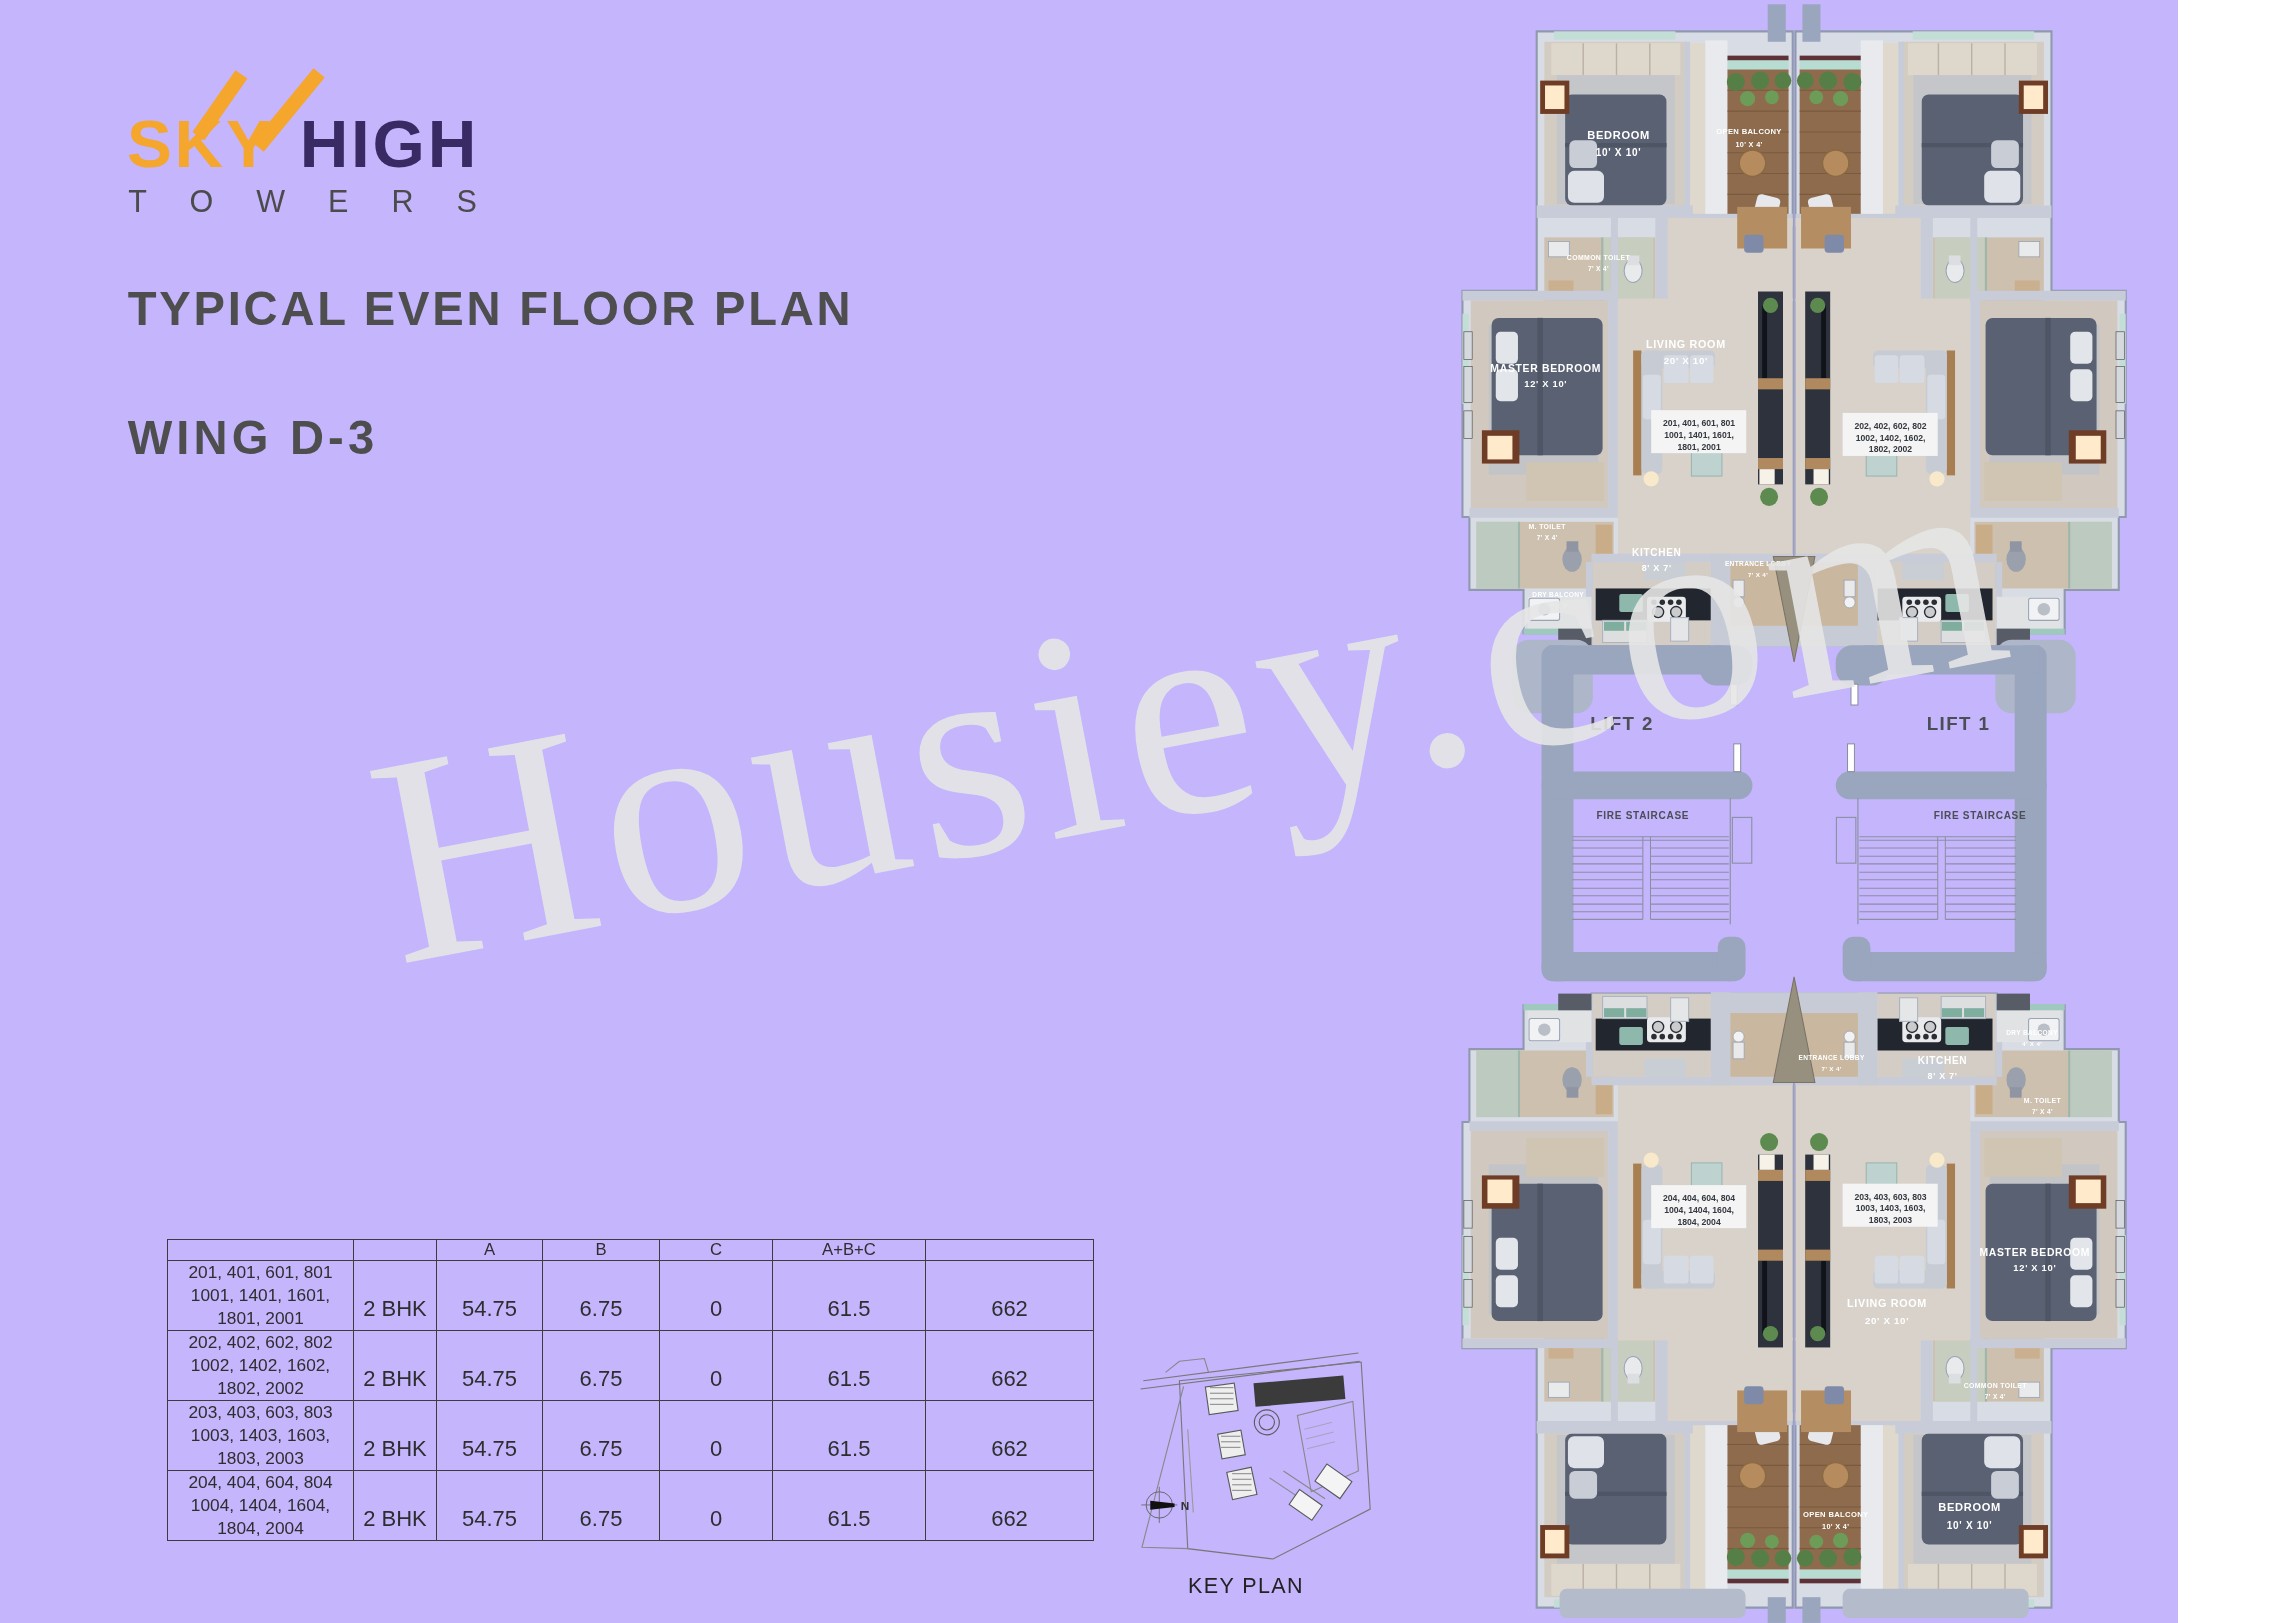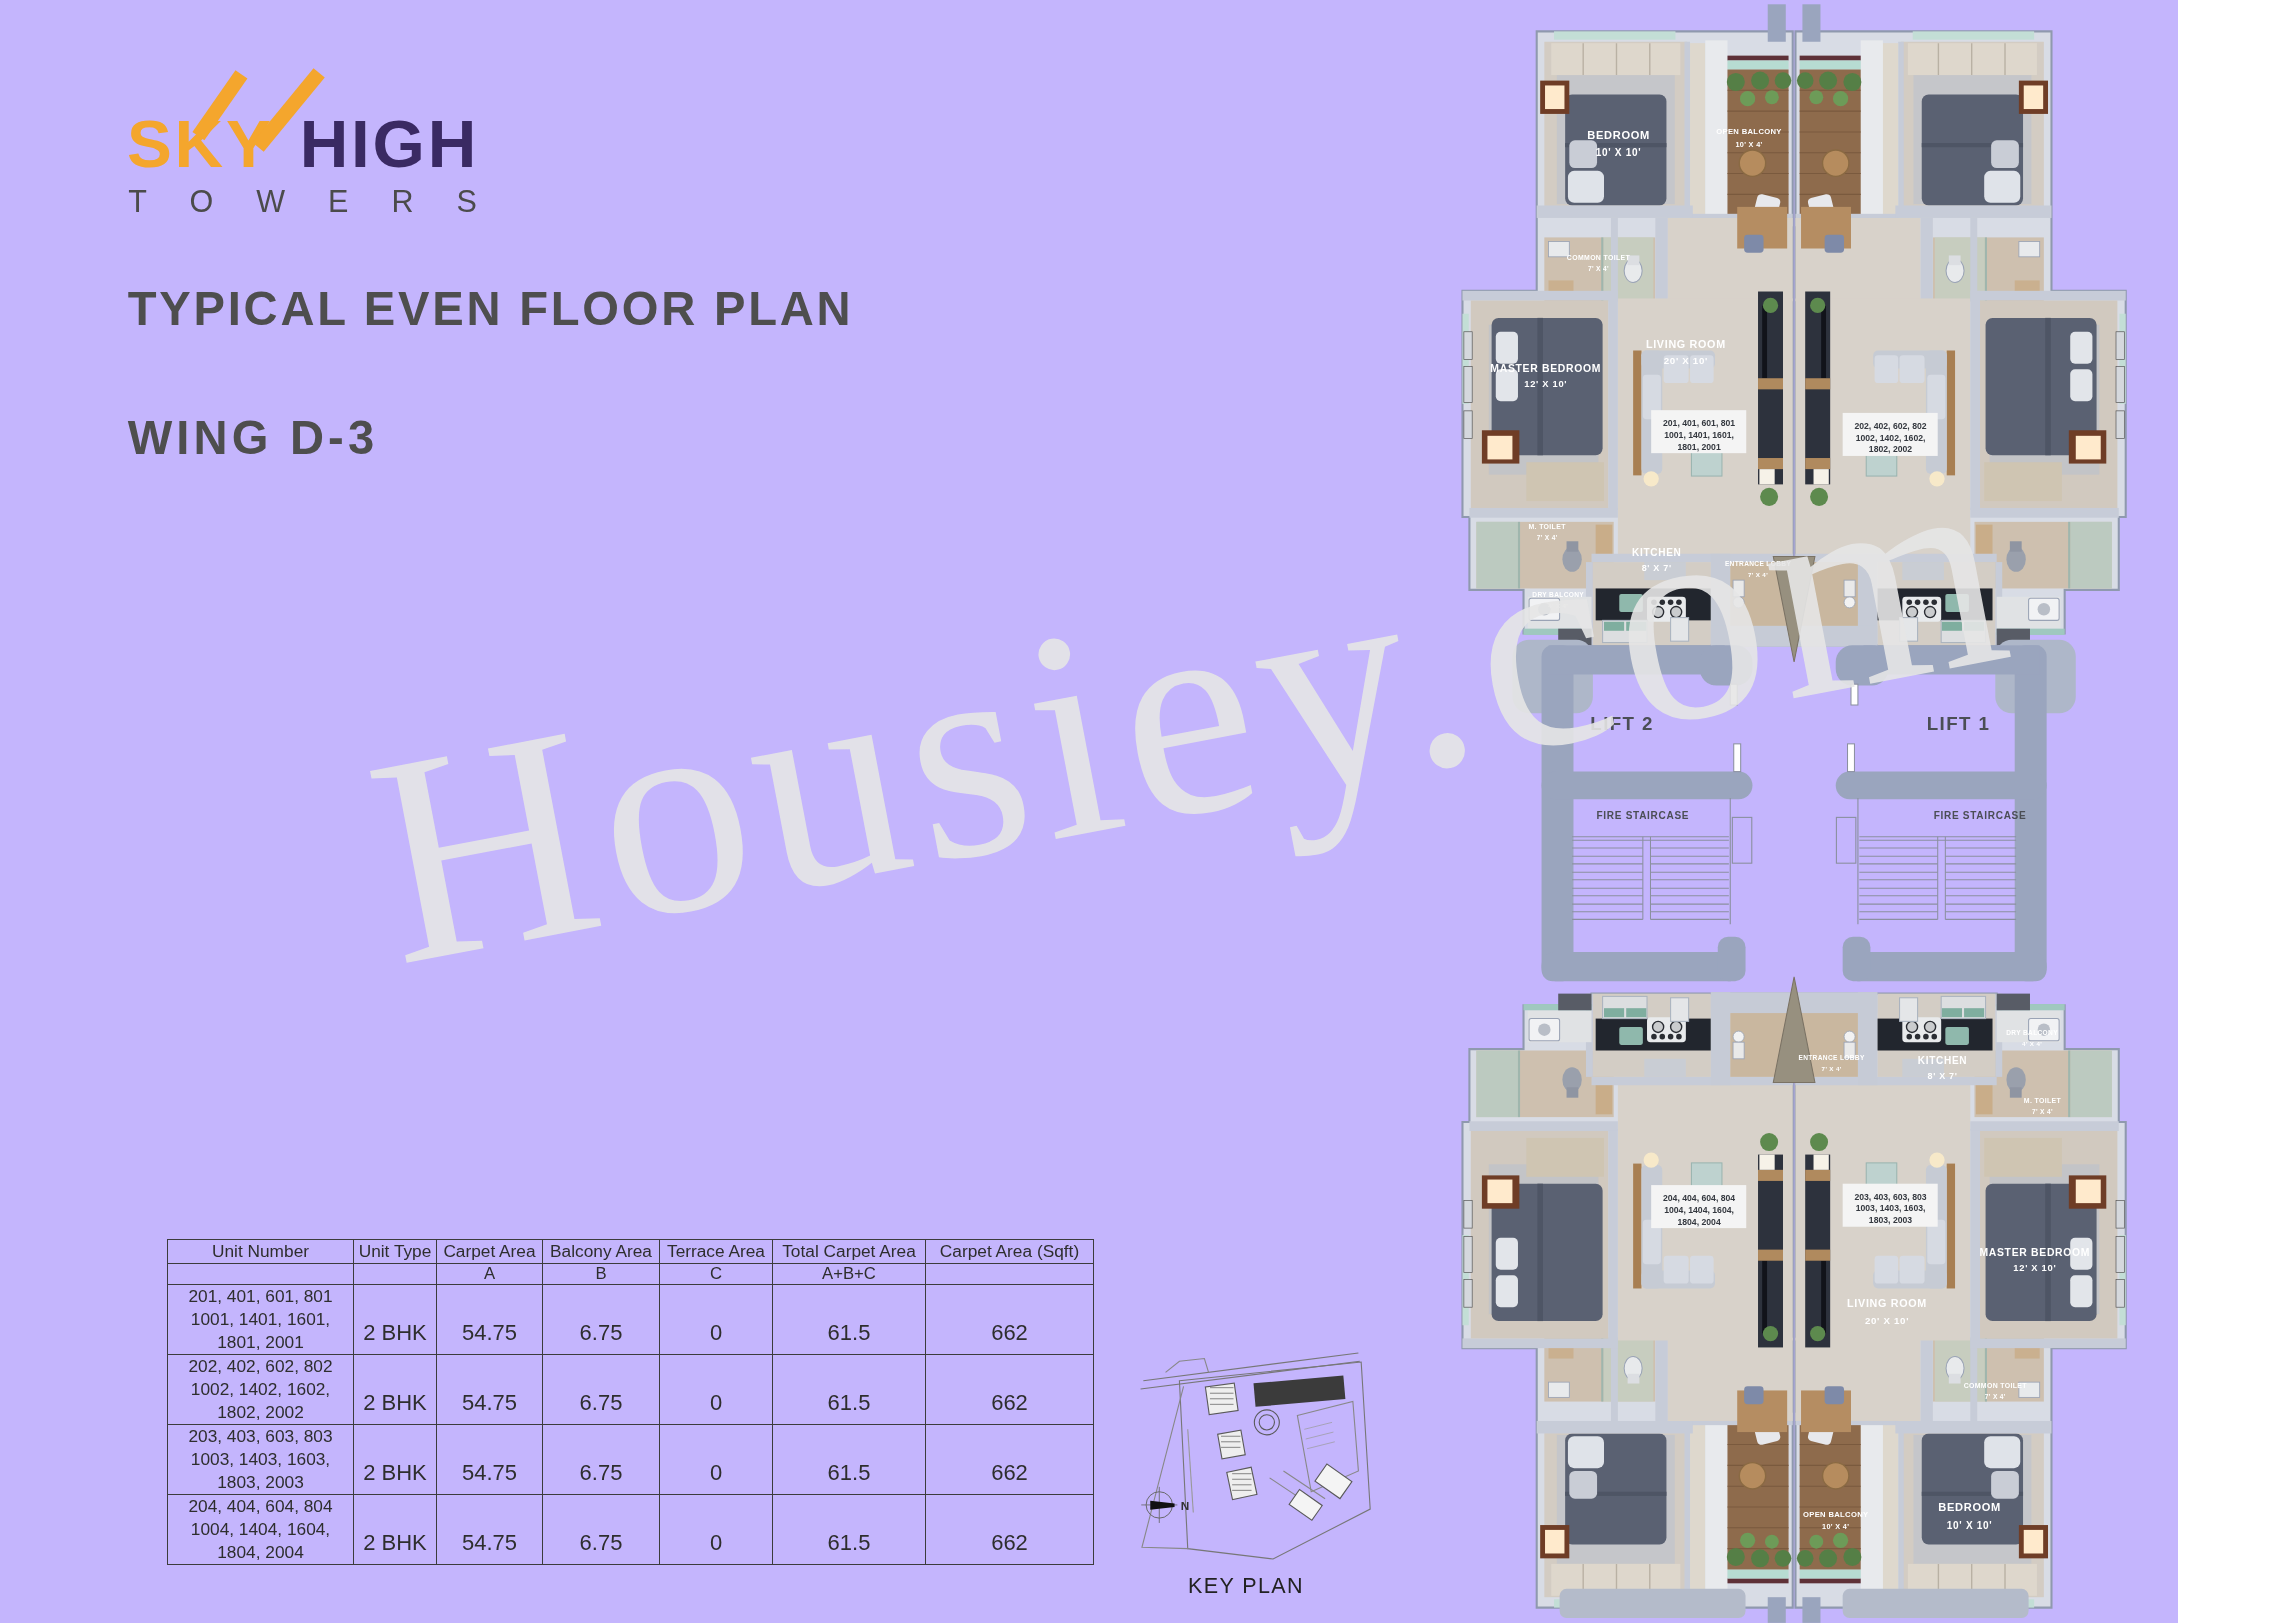--- a/index.html
+++ b/index.html
@@ -407,29 +407,20 @@
   <colgroup>
     <col style="width:186px">
         <col style="width:83px">
         <col style="width:106px">
     <col style="width:117px">
         <col style="width:113px">
         <col style="width:153px">
         <col style="width:168px">
   </colgroup>
   <tbody>
-        <tr class="hdr">
-    <td>Unit Number</td>
-          <td>Unit Type</td>
-          <td>Carpet Area</td>
-          <td>Balcony Area</td>
-          <td>Terrace Area</td>
-          <td>Total Carpet Area</td>
-          <td>Carpet Area (Sqft)</td>
-  </tr>
   <tr class="sub">
     <td></td>
           <td></td>
           <td>A</td>
           <td>B</td>
           <td>C</td>
           <td>A+B+C</td>
           <td></td>
   </tr>
   <tr>

